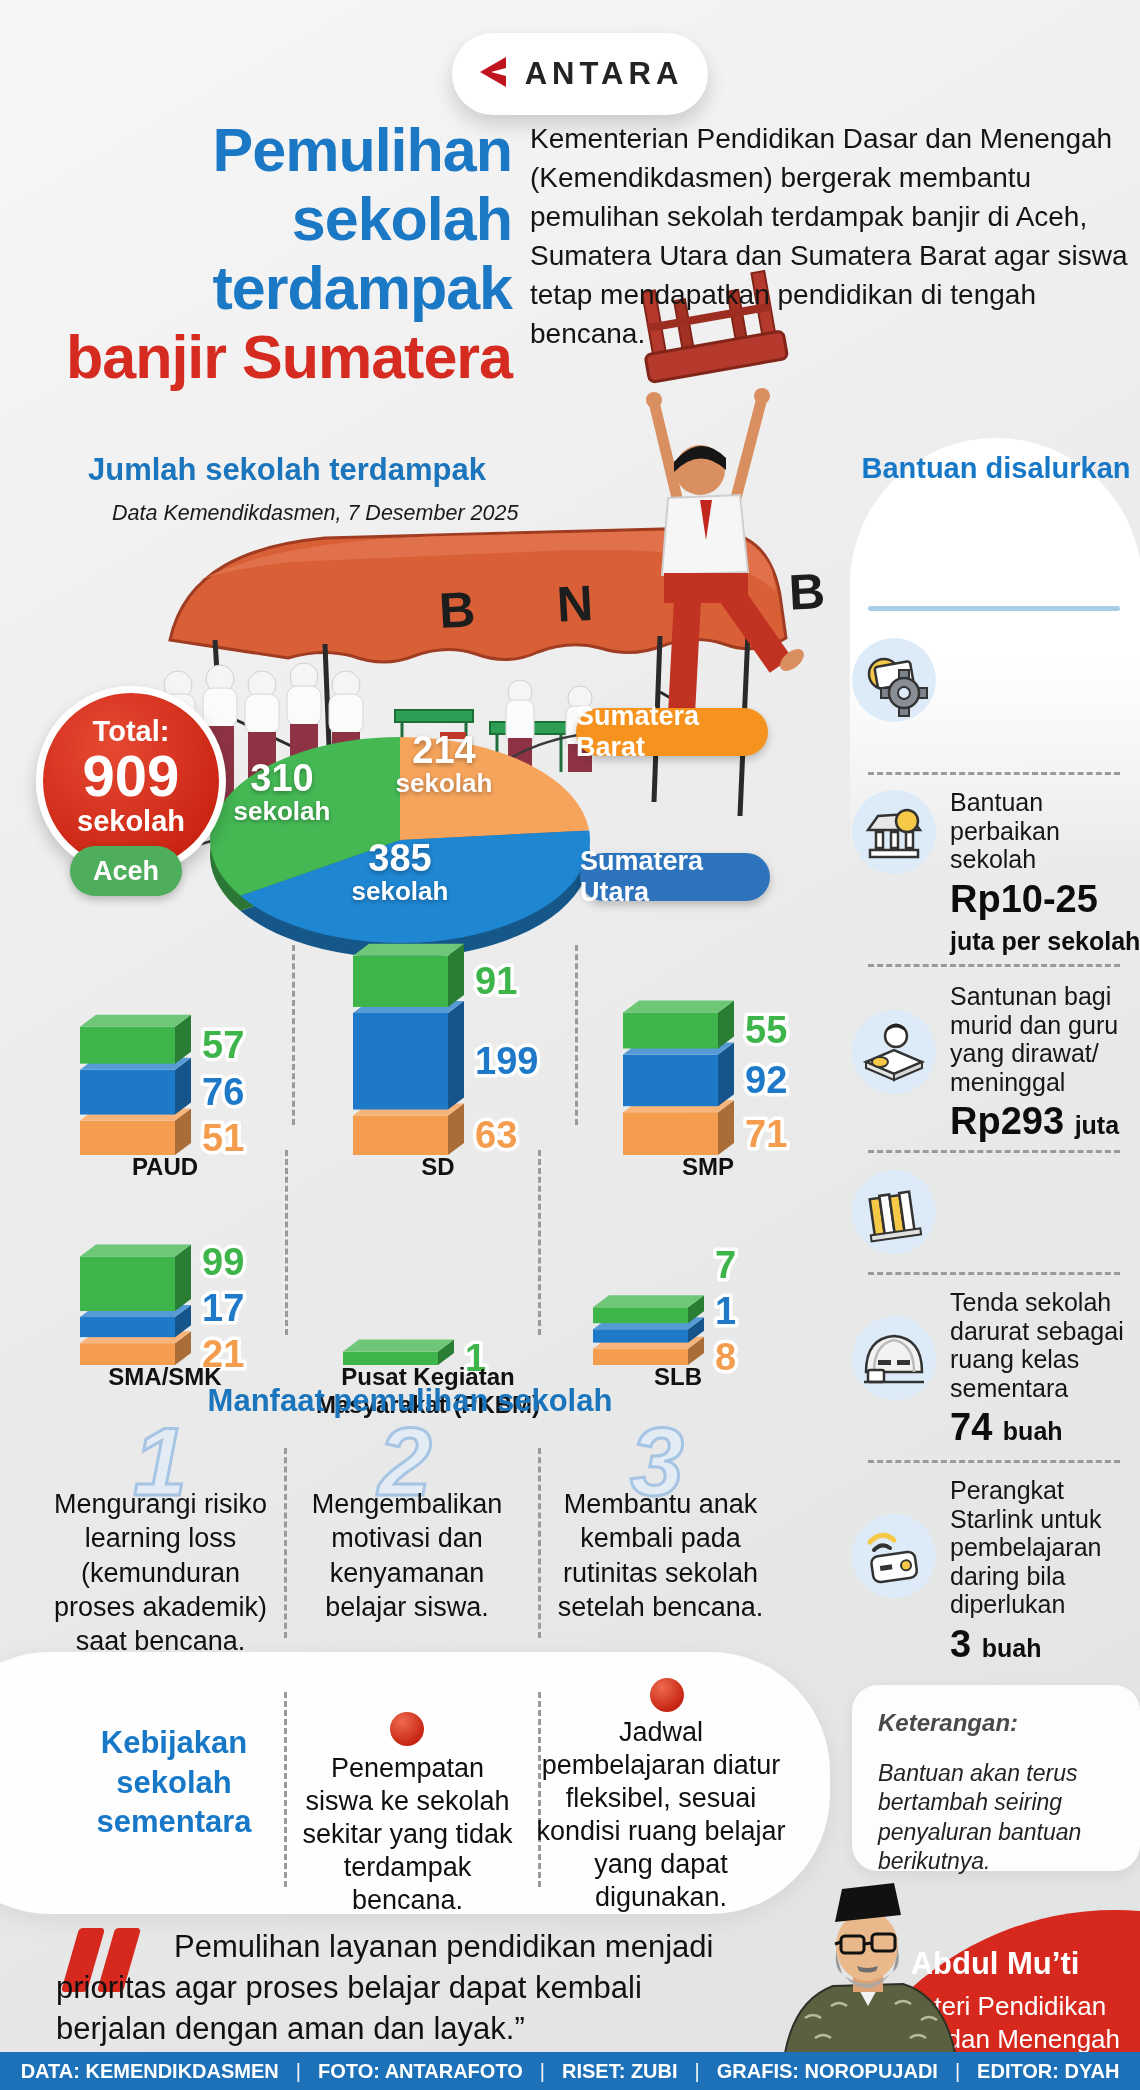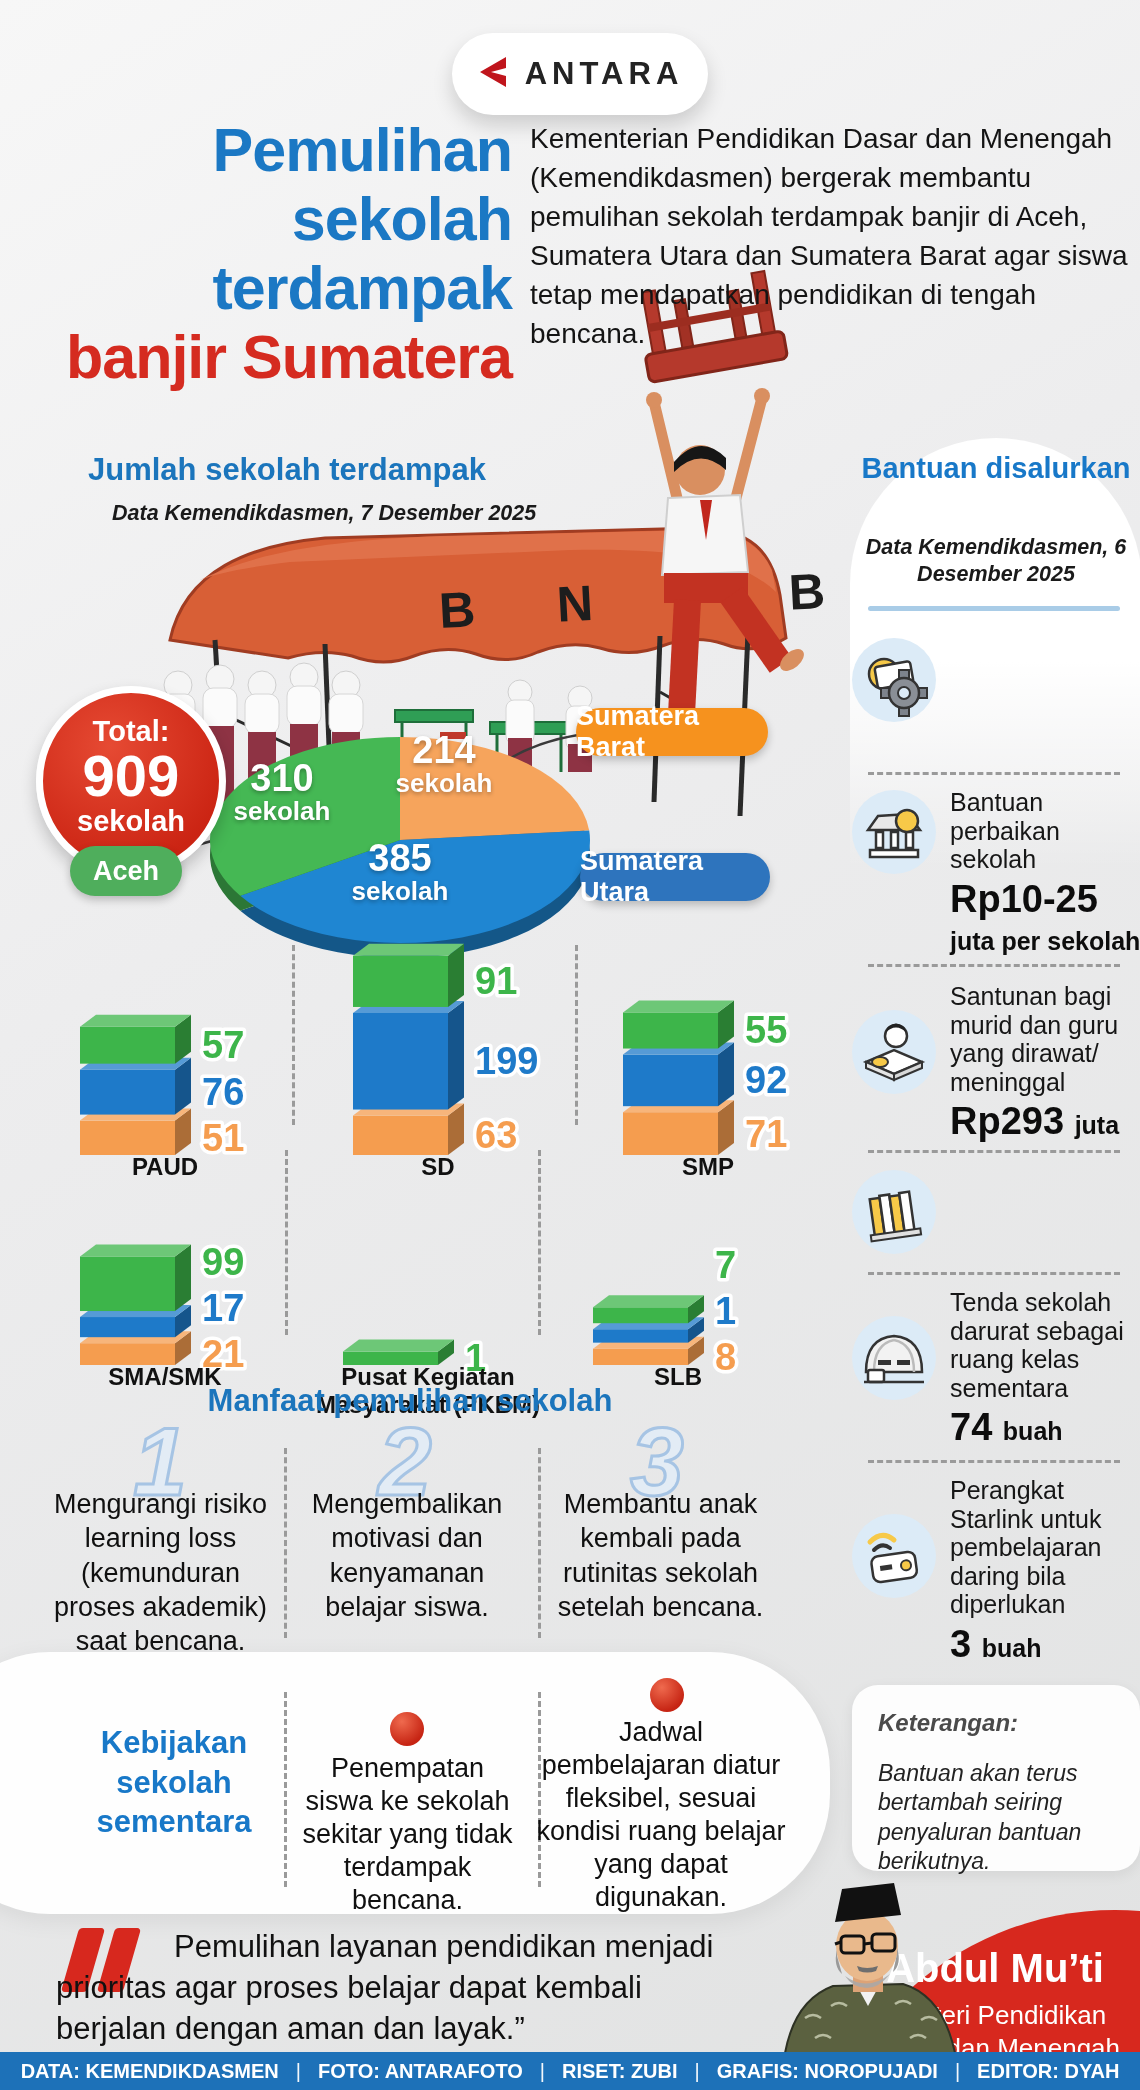--- a/index.html
+++ b/index.html
@@ -10,21 +10,21 @@
   .logo-pill{position:absolute;left:452px;top:33px;width:256px;height:82px;background:#fff;border-radius:42px;
     box-shadow:0 10px 20px rgba(0,0,0,.16);display:flex;align-items:center;justify-content:center;gap:12px;z-index:6;}
   .logo-text{font-size:31px;font-weight:600;letter-spacing:5px;color:#232323;}
   
   .title-wrap{position:absolute;left:28px;top:116px;width:484px;text-align:right;z-index:3;}
   .title-blue{font-size:61px;font-weight:800;color:#1b78c4;line-height:1.13;letter-spacing:-1px;}
   .title-red{font-size:61px;font-weight:800;color:#d52b20;line-height:1.13;letter-spacing:-1px;}
   .intro{position:absolute;left:530px;top:120px;width:606px;font-size:28px;line-height:1.39;color:#141414;z-index:3;}
   
   .imp-heading{position:absolute;left:88px;top:452px;font-size:31px;font-weight:800;color:#1b75bc;z-index:3;}
-  .imp-source{position:absolute;left:112px;top:501px;font-size:21.5px;font-style:italic;font-weight:700;color:#1a1a1a;z-index:3;}
+  .imp-source{position:absolute;left:112px;top:501px;font-size:21.5px;font-style:italic;font-weight:400;color:#1a1a1a;z-index:3;}
   
   #illu{position:absolute;left:140px;top:240px;width:710px;height:730px;z-index:1;}
   
   .total-circle{position:absolute;left:36px;top:686px;width:176px;height:176px;border-radius:50%;
     background:radial-gradient(circle at 38% 30%,#e64a33,#cb2413 75%);border:7px solid #fff;
     box-shadow:0 8px 16px rgba(0,0,0,.2);color:#fff;text-align:center;z-index:5;}
   .total-label{font-size:29px;font-weight:800;margin-top:24px;line-height:1;}
   .total-value{font-size:58px;font-weight:800;line-height:1.05;}
   .total-unit{font-size:29px;font-weight:800;line-height:1;}
   
@@ -75,21 +75,21 @@
   .policy-dot{position:absolute;width:34px;height:34px;border-radius:50%;
     background:radial-gradient(circle at 35% 28%,#ef6a4e,#c62413 72%);z-index:3;}
   .policy-text{position:absolute;font-size:27px;line-height:1.22;text-align:center;color:#101010;z-index:3;}
   
   .quote-mark{position:absolute;left:70px;top:1928px;z-index:3;display:flex;gap:10px;}
   .quote-mark i{display:block;width:26px;height:64px;background:#d7281e;transform:skewX(-16deg);border-radius:4px;}
   .quote-text{position:absolute;left:56px;top:1926px;width:664px;font-size:31px;line-height:1.33;color:#111;text-indent:118px;z-index:3;}
   
   .red-circle{position:absolute;left:810px;top:1910px;width:610px;height:610px;border-radius:50%;background:#d7281e;z-index:2;}
   .author-block{position:absolute;left:860px;top:1946px;width:270px;text-align:center;color:#fff;z-index:4;}
-  .author-name{font-size:40px;font-weight:800;margin-bottom:8px;}
+  .author-name{font-size:31px;font-weight:800;margin-bottom:8px;}
   .author-role{font-size:26px;line-height:1.28;}
   #portrait{position:absolute;left:745px;top:1878px;width:245px;height:175px;z-index:5;}
   
   .footer{position:absolute;left:0;bottom:0;width:100%;height:38px;background:#1d71b8;z-index:20;
     display:flex;align-items:center;justify-content:center;color:#fff;font-weight:700;font-size:20px;}
   .fpipe{margin:0 17px;font-weight:400;opacity:.95;}
 </style>
 </head>
 <body>
 
@@ -354,21 +354,20 @@
   <div class="benefits-heading">Manfaat pemulihan sekolah</div>
   <div class="benefit-num" style="left:105px;">1</div>
   <div class="benefit-num" style="left:350px;">2</div>
   <div class="benefit-num" style="left:602px;">3</div>
   <div class="benefit-text" style="left:48px;width:225px;">Mengurangi risiko learning loss (kemunduran proses akademik) saat bencana.</div>
   <div class="benefit-text" style="left:293px;width:228px;">Mengembalikan motivasi dan kenyamanan belajar siswa.</div>
   <div class="benefit-text" style="left:543px;width:235px;">Membantu anak kembali pada rutinitas sekolah setelah bencana.</div>
 
   <div class="arch"></div>
   <div class="aid-heading">Bantuan disalurkan</div>
-  <div class="aid-source">Data Kemendikdasmen, 6 Desember 2025</div>
   <div class="aid-divider"></div>
 
   <div class="aid-item" style="top:636px;">
     <span class="aid-icon">
       <svg width="88" height="88" viewBox="0 0 88 88">
         <circle cx="44" cy="44" r="42" fill="#dcebf7"></circle>
         <circle cx="34" cy="38" r="15" fill="#f7c948" stroke="#333" stroke-width="2.5"></circle>
         <rect x="26" y="28" width="36" height="22" rx="3" fill="#fff" stroke="#333" stroke-width="2.5" transform="rotate(-10 44 39)"></rect>
         <g transform="translate(54,57)">
           <rect x="-5" y="-23" width="10" height="9" fill="#7d838c" stroke="#333" stroke-width="2"></rect>

